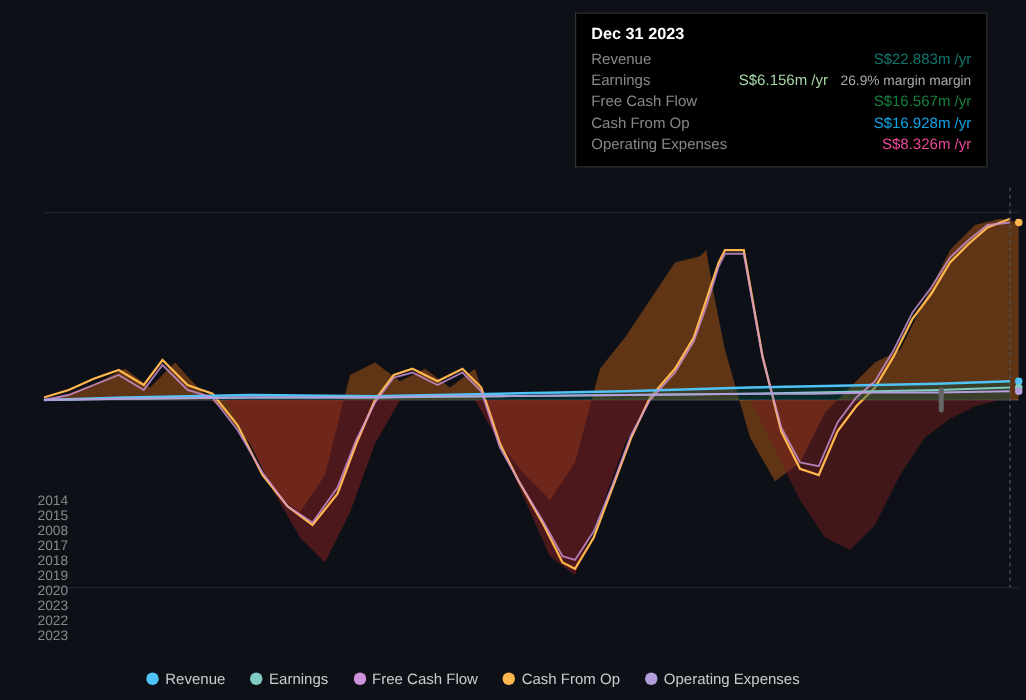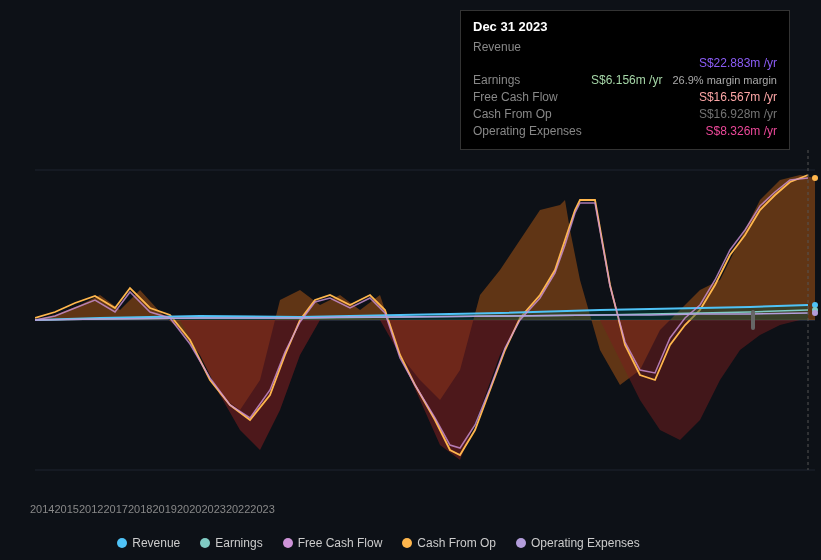--- a/index.html
+++ b/index.html
@@ -46,24 +46,24 @@
     }
 
     .info-label {
       color: #888;
     }
 
     .info-value {
       text-align: right;
     }
 
-    .val-revenue { color: #8b5cf6; margin-top: 16px; }
+    .val-revenue { color: #0f766e; }
     .val-earnings { color: #a5d6a7; }
-    .val-fcf { color: #fca5a5; }
-    .val-cashfromop { color: #737373; }
+    .val-fcf { color: #15803d; }
+    .val-cashfromop { color: #0ea5e9; }
     .val-opex { color: #ec4899; }
 
     .profit-margin-text {
       color: #aaa;
       font-size: 11px;
     }
 
     
     .y-label {
       position: absolute;
@@ -119,20 +119,21 @@
       border-radius: 2px;
     }
 
     
     #x-axis {
       position: absolute;
       bottom: 45px;
       left: 30px;
       right: 10px;
       display: flex;
+      flex-direction: column;
     }
 
     .x-label {
       font-size: 11px;
       color: #888;
     }
   </style>
 </head>
 <body>
 
@@ -225,21 +226,21 @@
 
     <circle cx="815" cy="305" r="3" fill="#4fc3f7"></circle>
     <circle cx="815" cy="310" r="3" fill="#80cbc4"></circle>
     <circle cx="815" cy="313" r="3" fill="#b39ddb"></circle>
     <circle cx="815" cy="178" r="3" fill="#ffb74d"></circle>
   </svg>
 
   <div id="x-axis">
     <span class="x-label">2014</span>
     <span class="x-label">2015</span>
-    <span class="x-label">2012</span>
+    <span class="x-label">2008</span>
     <span class="x-label">2017</span>
     <span class="x-label">2018</span>
     <span class="x-label">2019</span>
     <span class="x-label">2020</span>
     <span class="x-label">2023</span>
     <span class="x-label">2022</span>
     <span class="x-label">2023</span>
   </div>
 
   <div class="scroll-indicator"></div>

